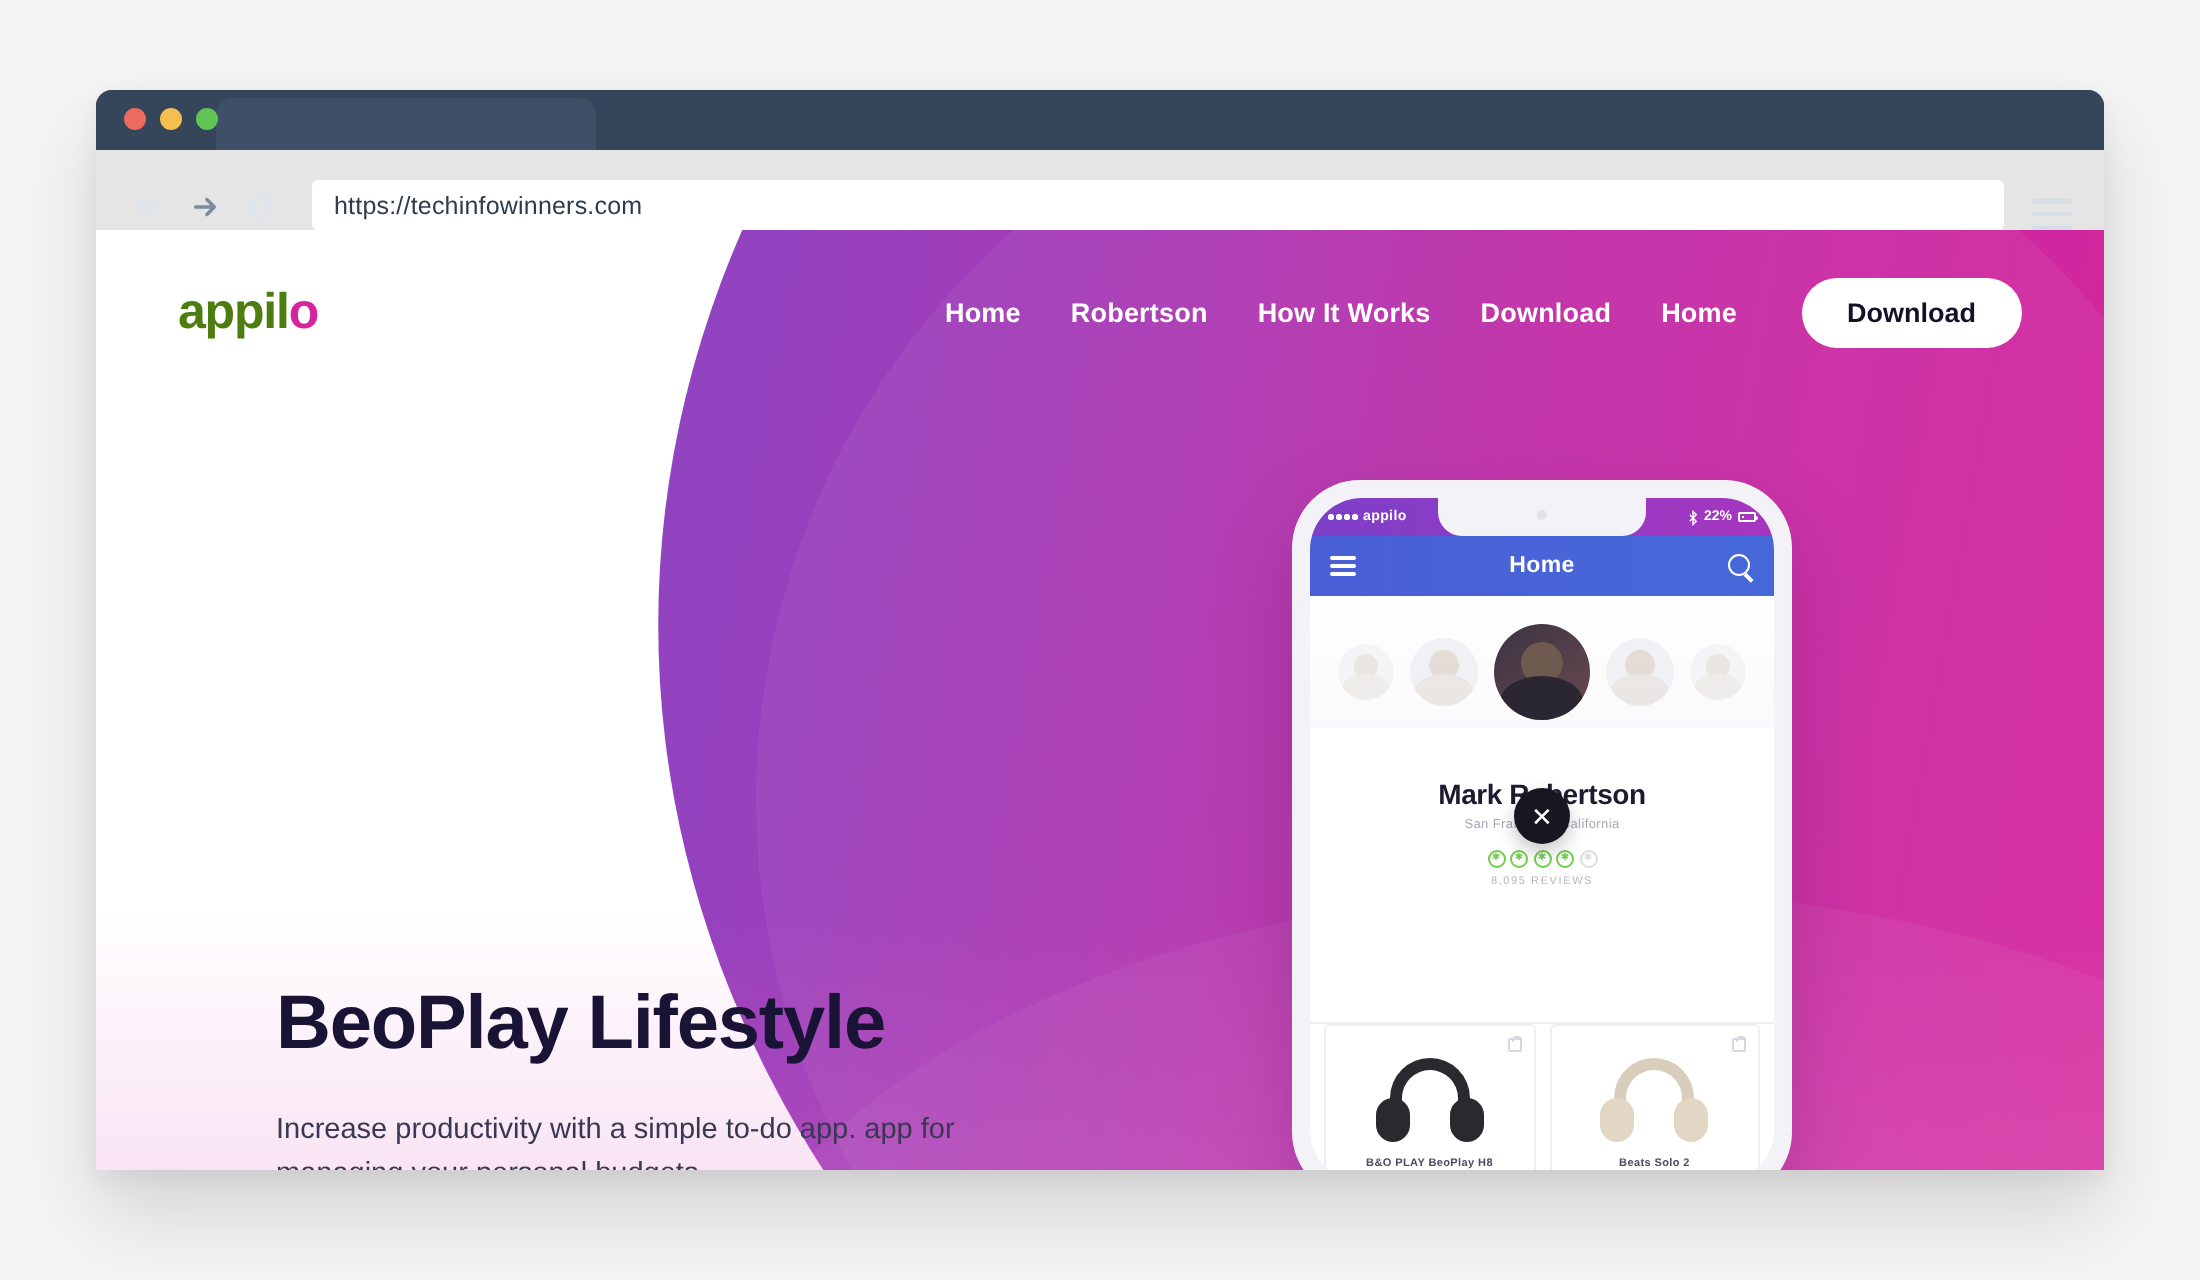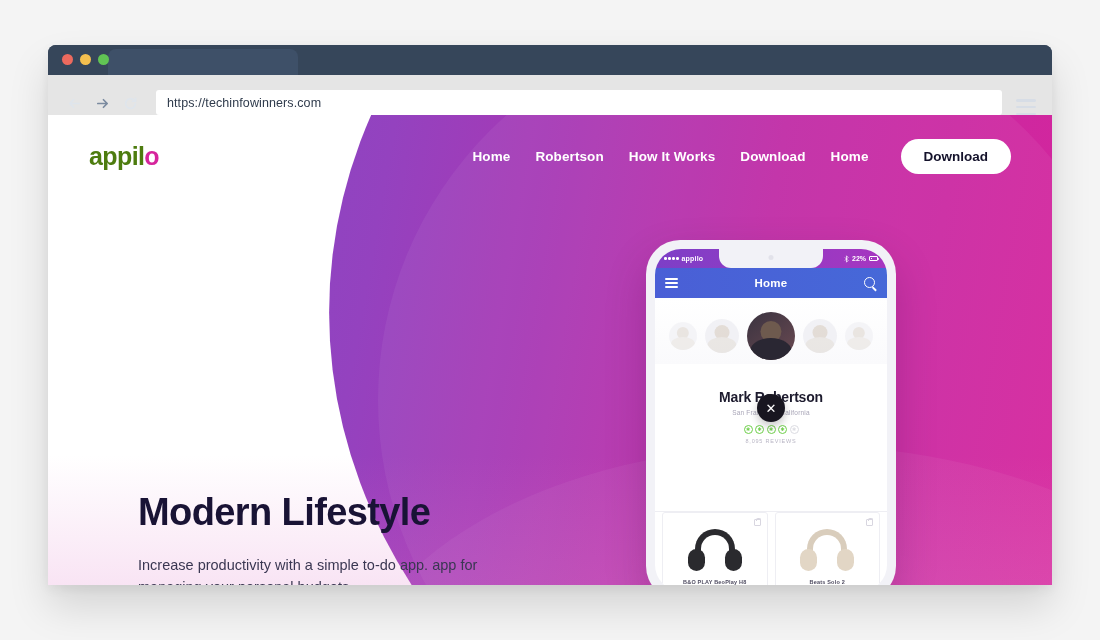--- a/index.html
+++ b/index.html
@@ -303,21 +303,21 @@
         <a class="nav-link" href="#">How It Works</a>
         <a class="nav-link" href="#">Download</a>
         <a class="nav-link" href="#">Home</a>
         <button class="dl-btn">Download</button>
       </div>
     </div>
 
     <div class="hero">
       <h1>
         <br>
-        <span>Modern Lifestyle</span>
+        <span>BeoPlay Lifestyle</span>
       </h1>
       <p>Increase productivity with a simple to-do app. app for managing your personal budgets.</p>
 
     </div>
 
     <div class="phone">
       <div class="phone-screen">
 
         <div class="status-bar">
           <div class="sb-left">

